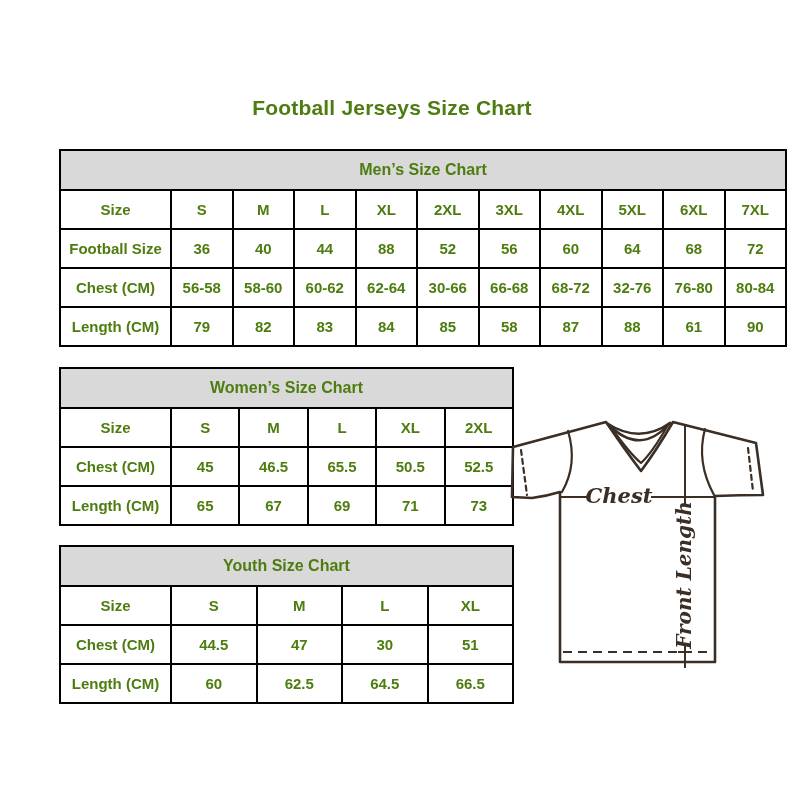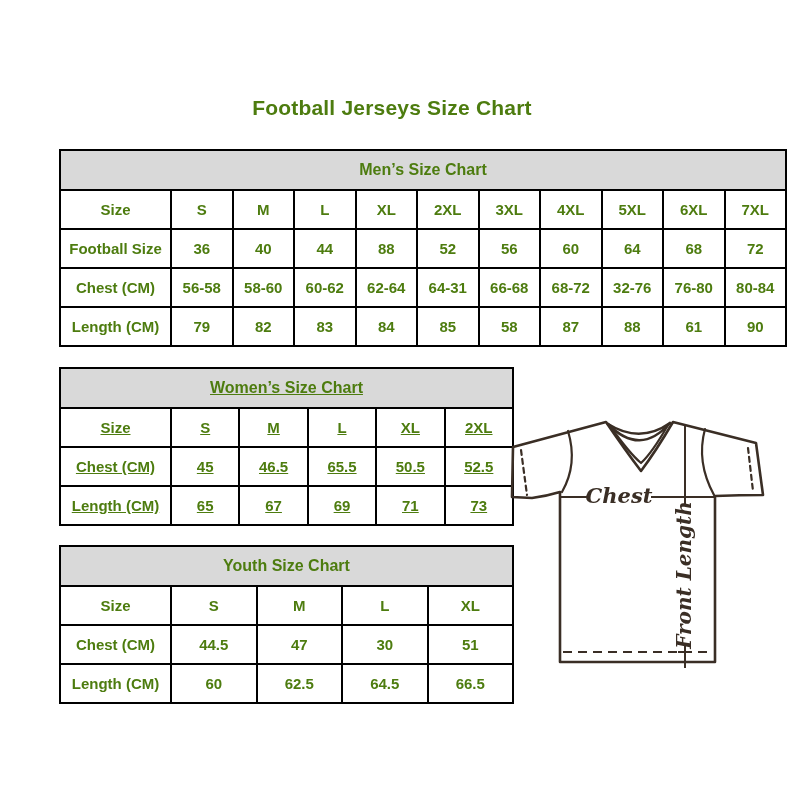--- a/index.html
+++ b/index.html
@@ -19,21 +19,21 @@
   }
   .size-table td {
     border:2px solid #000; text-align:center; vertical-align:middle;
     font-weight:bold; font-size:15px; height:39px; padding:0 2px;
     overflow:hidden; white-space:nowrap;
   }
   .size-table td.hdr {
     background:#d9d9d9; font-size:16px; height:40px;
   }
   table.mens   { left:37px; top:149px; width:728px; }
-  table.womens { left:37px; top:367px; width:455px;text-decoration:underline; }
+  table.womens { left:37px; top:367px; width:455px; }
   table.youth  { left:37px; top:545px; width:455px;padding-left:40px; }
   col.label-col { width:111px; }
   svg.jersey { position:absolute; left:500px; top:400px; width:280px; height:280px; }
   .meas-text {
     font-family:"DejaVu Serif", serif; font-style:italic; font-weight:bold;
   }
 </style>
 </head>
 <body>
 
@@ -75,21 +75,21 @@
       <td>64</td>
       <td>68</td>
       <td>72</td>
     </tr>
     <tr>
       <td>Chest (CM)</td>
       <td>56-58</td>
       <td>58-60</td>
       <td>60-62</td>
       <td>62-64</td>
-      <td>64-31</td>
+      <td>30-66</td>
       <td>66-68</td>
       <td>68-72</td>
       <td>32-76</td>
       <td>76-80</td>
       <td>80-84</td>
     </tr>
     <tr>
       <td>Length (CM)</td>
       <td>79</td>
       <td>82</td>

